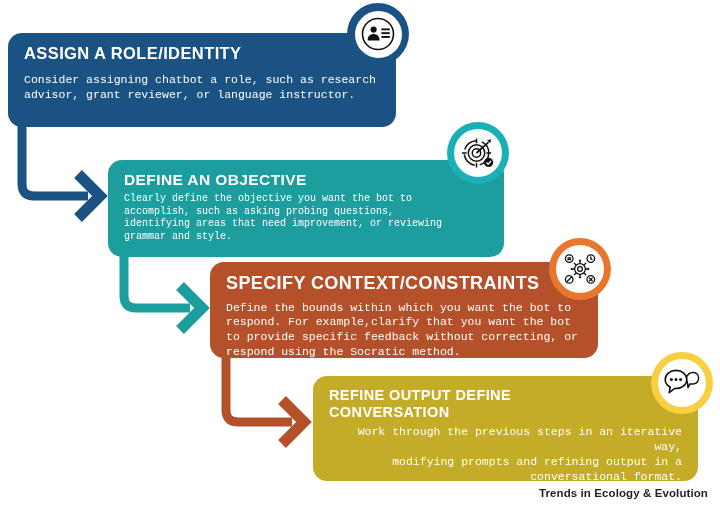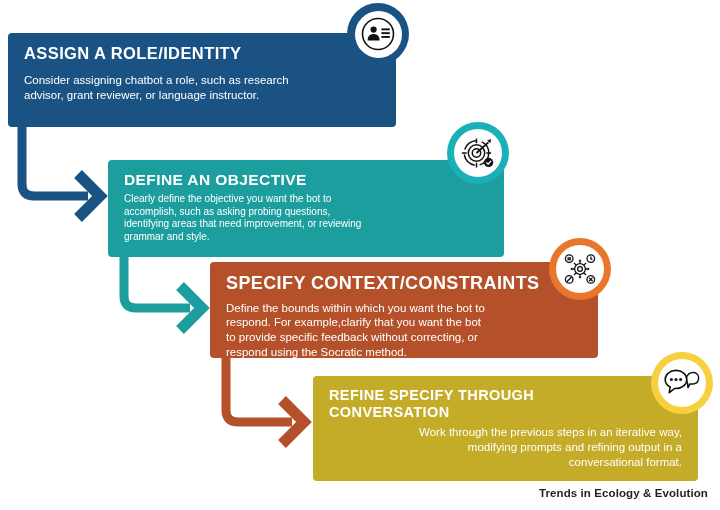--- a/index.html
+++ b/index.html
@@ -17,34 +17,35 @@
 
   
   .connector {
     position: absolute;
     overflow: visible;
   }
 
   
   .panel {
     position: absolute;
-    border-radius: 4px;
+    border-radius: 14px;
     color: #ffffff;
     padding: 11px 16px 13px 16px;
   }
   .panel-title {
     font-weight: bold;
     letter-spacing: 0.4px;
     line-height: 1.15;
     margin-bottom: 7px;
     white-space: pre-line;
   }
   .panel-body {
     line-height: 1.28;
     white-space: pre-line;
+    font-family: Liberation Mono, monospace;
   }
 
   #panel-1 {
     left: 8px; top: 33px; width: 388px; height: 94px;
     background: #1b5284;
   }
   #panel-1 .panel-title { font-size: 16.5px; margin-bottom: 10px; }
   #panel-1 .panel-body  { font-size: 11.5px; }
 
   #panel-2 {
@@ -139,21 +140,21 @@
 
   <div class="panel" id="panel-3">
     <div class="panel-title">SPECIFY CONTEXT/CONSTRAINTS</div>
     <div class="panel-body">Define the bounds within which you want the bot to
 respond. For example,clarify that you want the bot
 to provide specific feedback without correcting, or
 respond using the Socratic method.</div>
   </div>
 
   <div class="panel" id="panel-4">
-    <div class="panel-title">REFINE SPECIFY THROUGH
+    <div class="panel-title">REFINE OUTPUT DEFINE
 CONVERSATION</div>
     <div class="panel-body">Work through the previous steps in an iterative way,
 modifying prompts and refining output in a
 conversational format.</div>
   </div>
 
   <div class="badge" id="badge-1">
     <div class="disc">
       <svg width="34" height="34" viewBox="0 0 34 34">
         <circle cx="17" cy="17" r="15.5" fill="none" stroke="#111" stroke-width="1.6"></circle>

